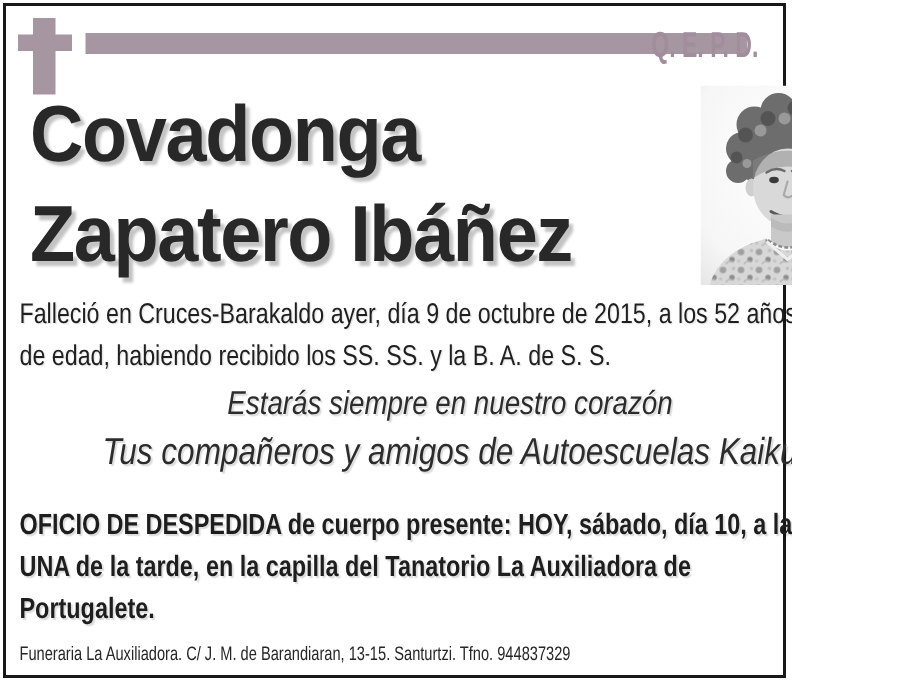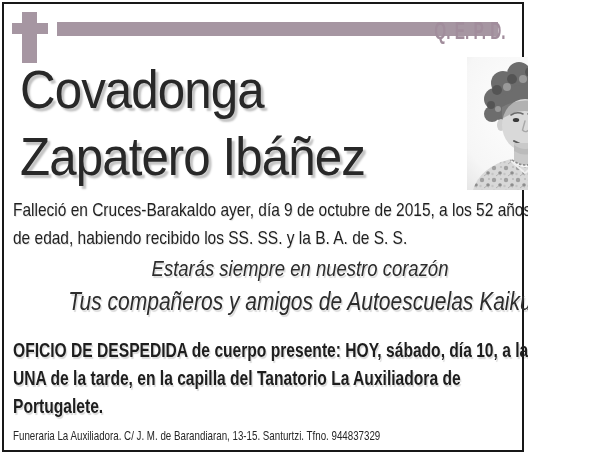--- a/index.html
+++ b/index.html
@@ -43,21 +43,21 @@
     line-height: 24px;
     color: #a18d9c;
     white-space: nowrap;
     transform: scaleX(0.64);
     transform-origin: 100% 50%;
   }
   
   .name {
     position: absolute; left: 20px; top: 56px;
     margin: 0;
-    font-size: 53px; font-weight: normal;
+    font-size: 53px; font-weight: bold;
     line-height: 67px;
     letter-spacing: -1px;
     color: #282828;
     text-shadow: 3px 3px 2px #c3c3c3;
   }
   .name-line {
     display: block;
     white-space: nowrap;
     transform: scaleX(0.93);
     transform-origin: 0 50%;

